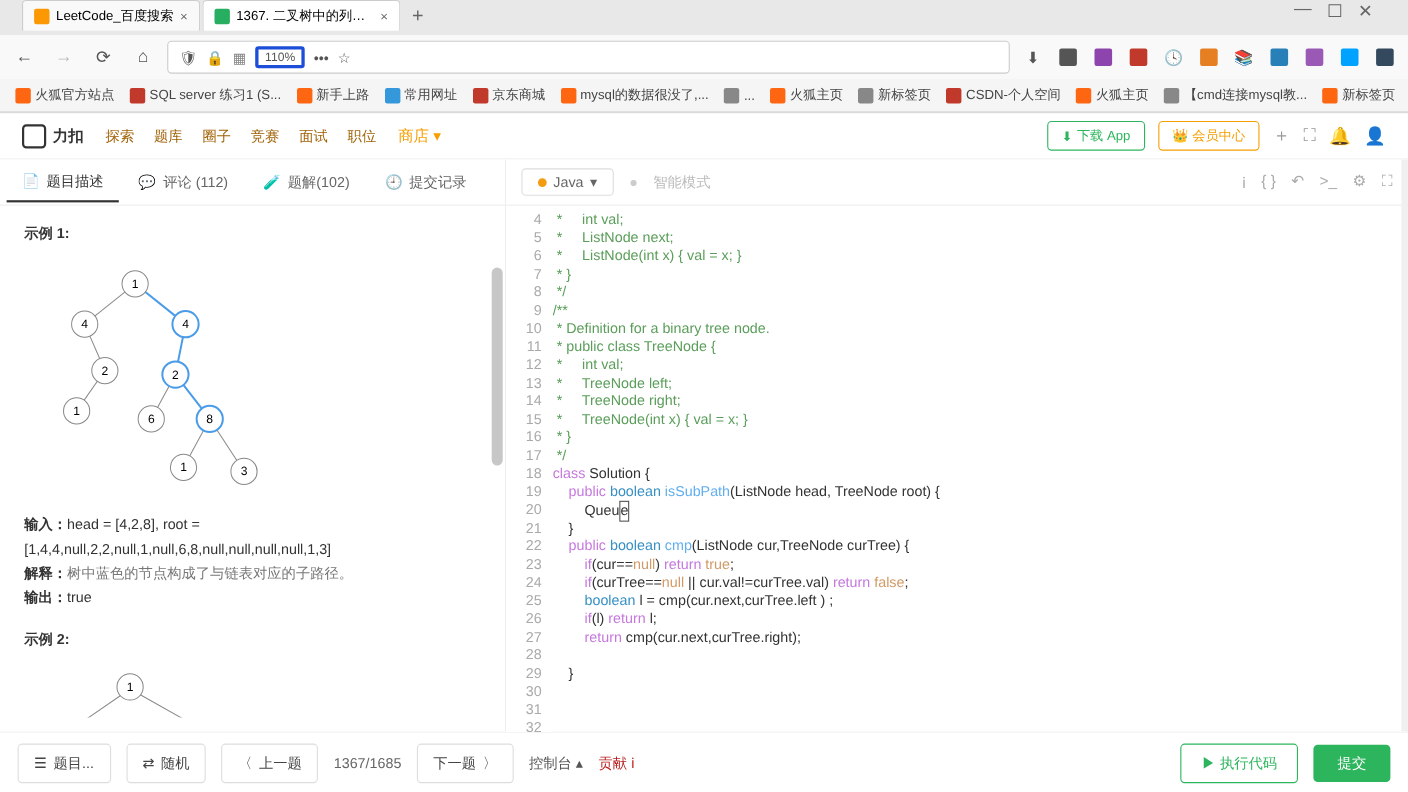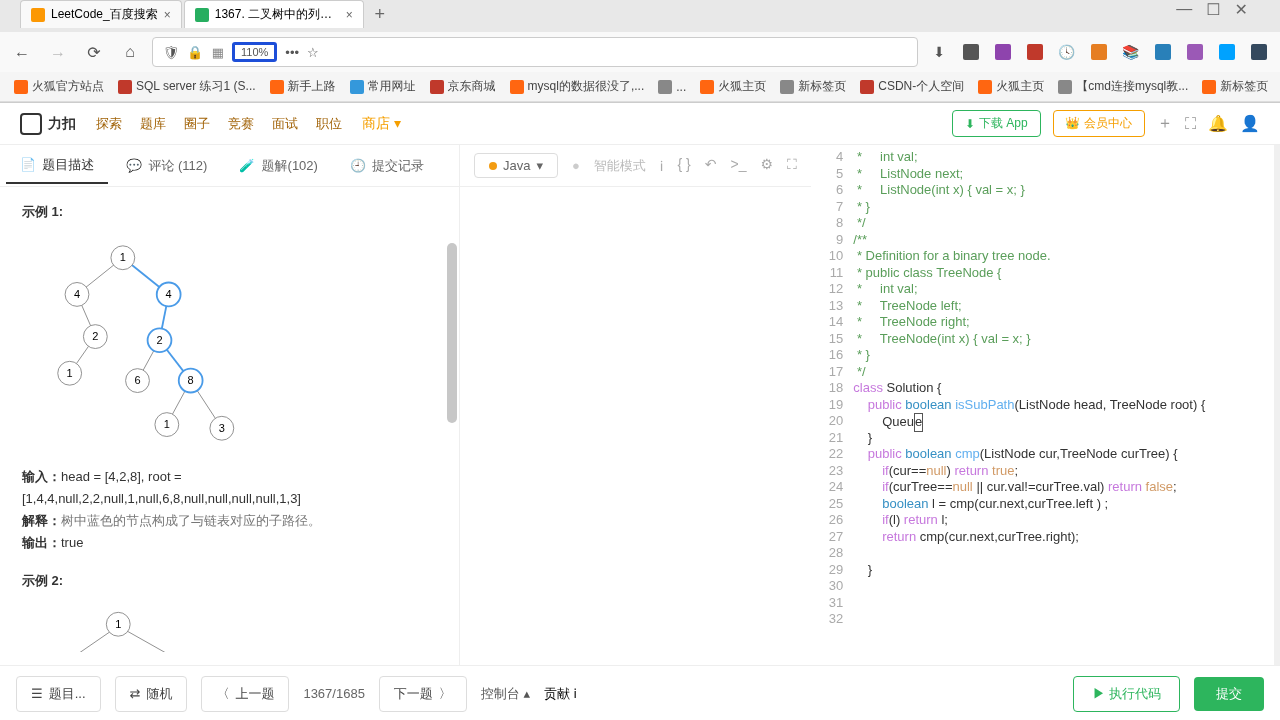--- a/index.html
+++ b/index.html
@@ -44,21 +44,21 @@
 .content{display:flex;height:calc(720px - 32px - 40px - 30px - 42px - 56px);position:relative}
 .left-pane{width:460px;background:#fff;border-right:1px solid #eee;display:flex;flex-direction:column}
 .left-tabs{display:flex;height:42px;border-bottom:1px solid #eee;align-items:center;padding:0 6px;gap:4px;font-size:13px;color:#666}
 .left-tab{padding:8px 14px;display:flex;align-items:center;gap:6px;cursor:pointer}
 .left-tab.active{color:#333;border-bottom:2px solid #333;font-weight:500}
 .left-body{flex:1;overflow:auto;padding:16px 22px;font-size:13px;color:#333;position:relative}
 .example-title{font-weight:700;margin-bottom:12px}
 .tree-svg{width:220px;height:220px;margin-bottom:10px}
 .code-block{font-family:"Courier New",monospace;font-size:13px;line-height:1.7;color:#333}
 .code-block b{font-weight:700}
-.right-pane{flex:1;display:flex;flex-direction:row;background:#fff}
+.right-pane{flex:1;display:flex;flex-direction:column;background:#fff}
 .editor-bar{height:42px;display:flex;align-items:center;padding:0 14px;gap:14px;border-bottom:1px solid #eee;font-size:13px;color:#666}
 .lang-select{display:flex;align-items:center;gap:6px;padding:4px 14px;border:1px solid #ddd;border-radius:4px;cursor:pointer}
 .lang-dot{width:8px;height:8px;border-radius:50%;background:#f39c12}
 .intel-mode{color:#bbb}
 .editor-right-icons{margin-left:auto;display:flex;gap:14px;color:#aaa;font-size:14px}
 .editor{flex:1;display:flex;font-family:"Consolas","Courier New",monospace;font-size:13px;overflow:auto;line-height:16.5px}
 .gutter{background:#fff;color:#aaa;text-align:right;padding:4px 10px 4px 18px;user-select:none}
 .gutter div{height:16.5px}
 .code{padding:4px 0;white-space:pre;color:#333}
 .code div{height:16.5px}
@@ -344,17 +344,17 @@
   </div>
 </div>
 
 <div class="bottom-bar">
   <div class="bb-btn">☰ <span>题目...</span></div>
   <div class="bb-btn">⇄ <span>随机</span></div>
   <div class="bb-btn">〈 <span>上一题</span></div>
   <div class="bb-pager">1367/1685</div>
   <div class="bb-btn"><span>下一题</span> 〉</div>
   <div class="console-toggle"><span>控制台</span> ▴</div>
-  <div style="color:#000000"><span>贡献</span> ℹ</div>
+  <div style="color:#b91c1c"><span>贡献</span> ℹ</div>
   <div class="bb-spacer"></div>
   <div class="run-btn">▶ <span>执行代码</span></div>
   <div class="submit-btn">提交</div>
 </div>
 
 </body></html>

